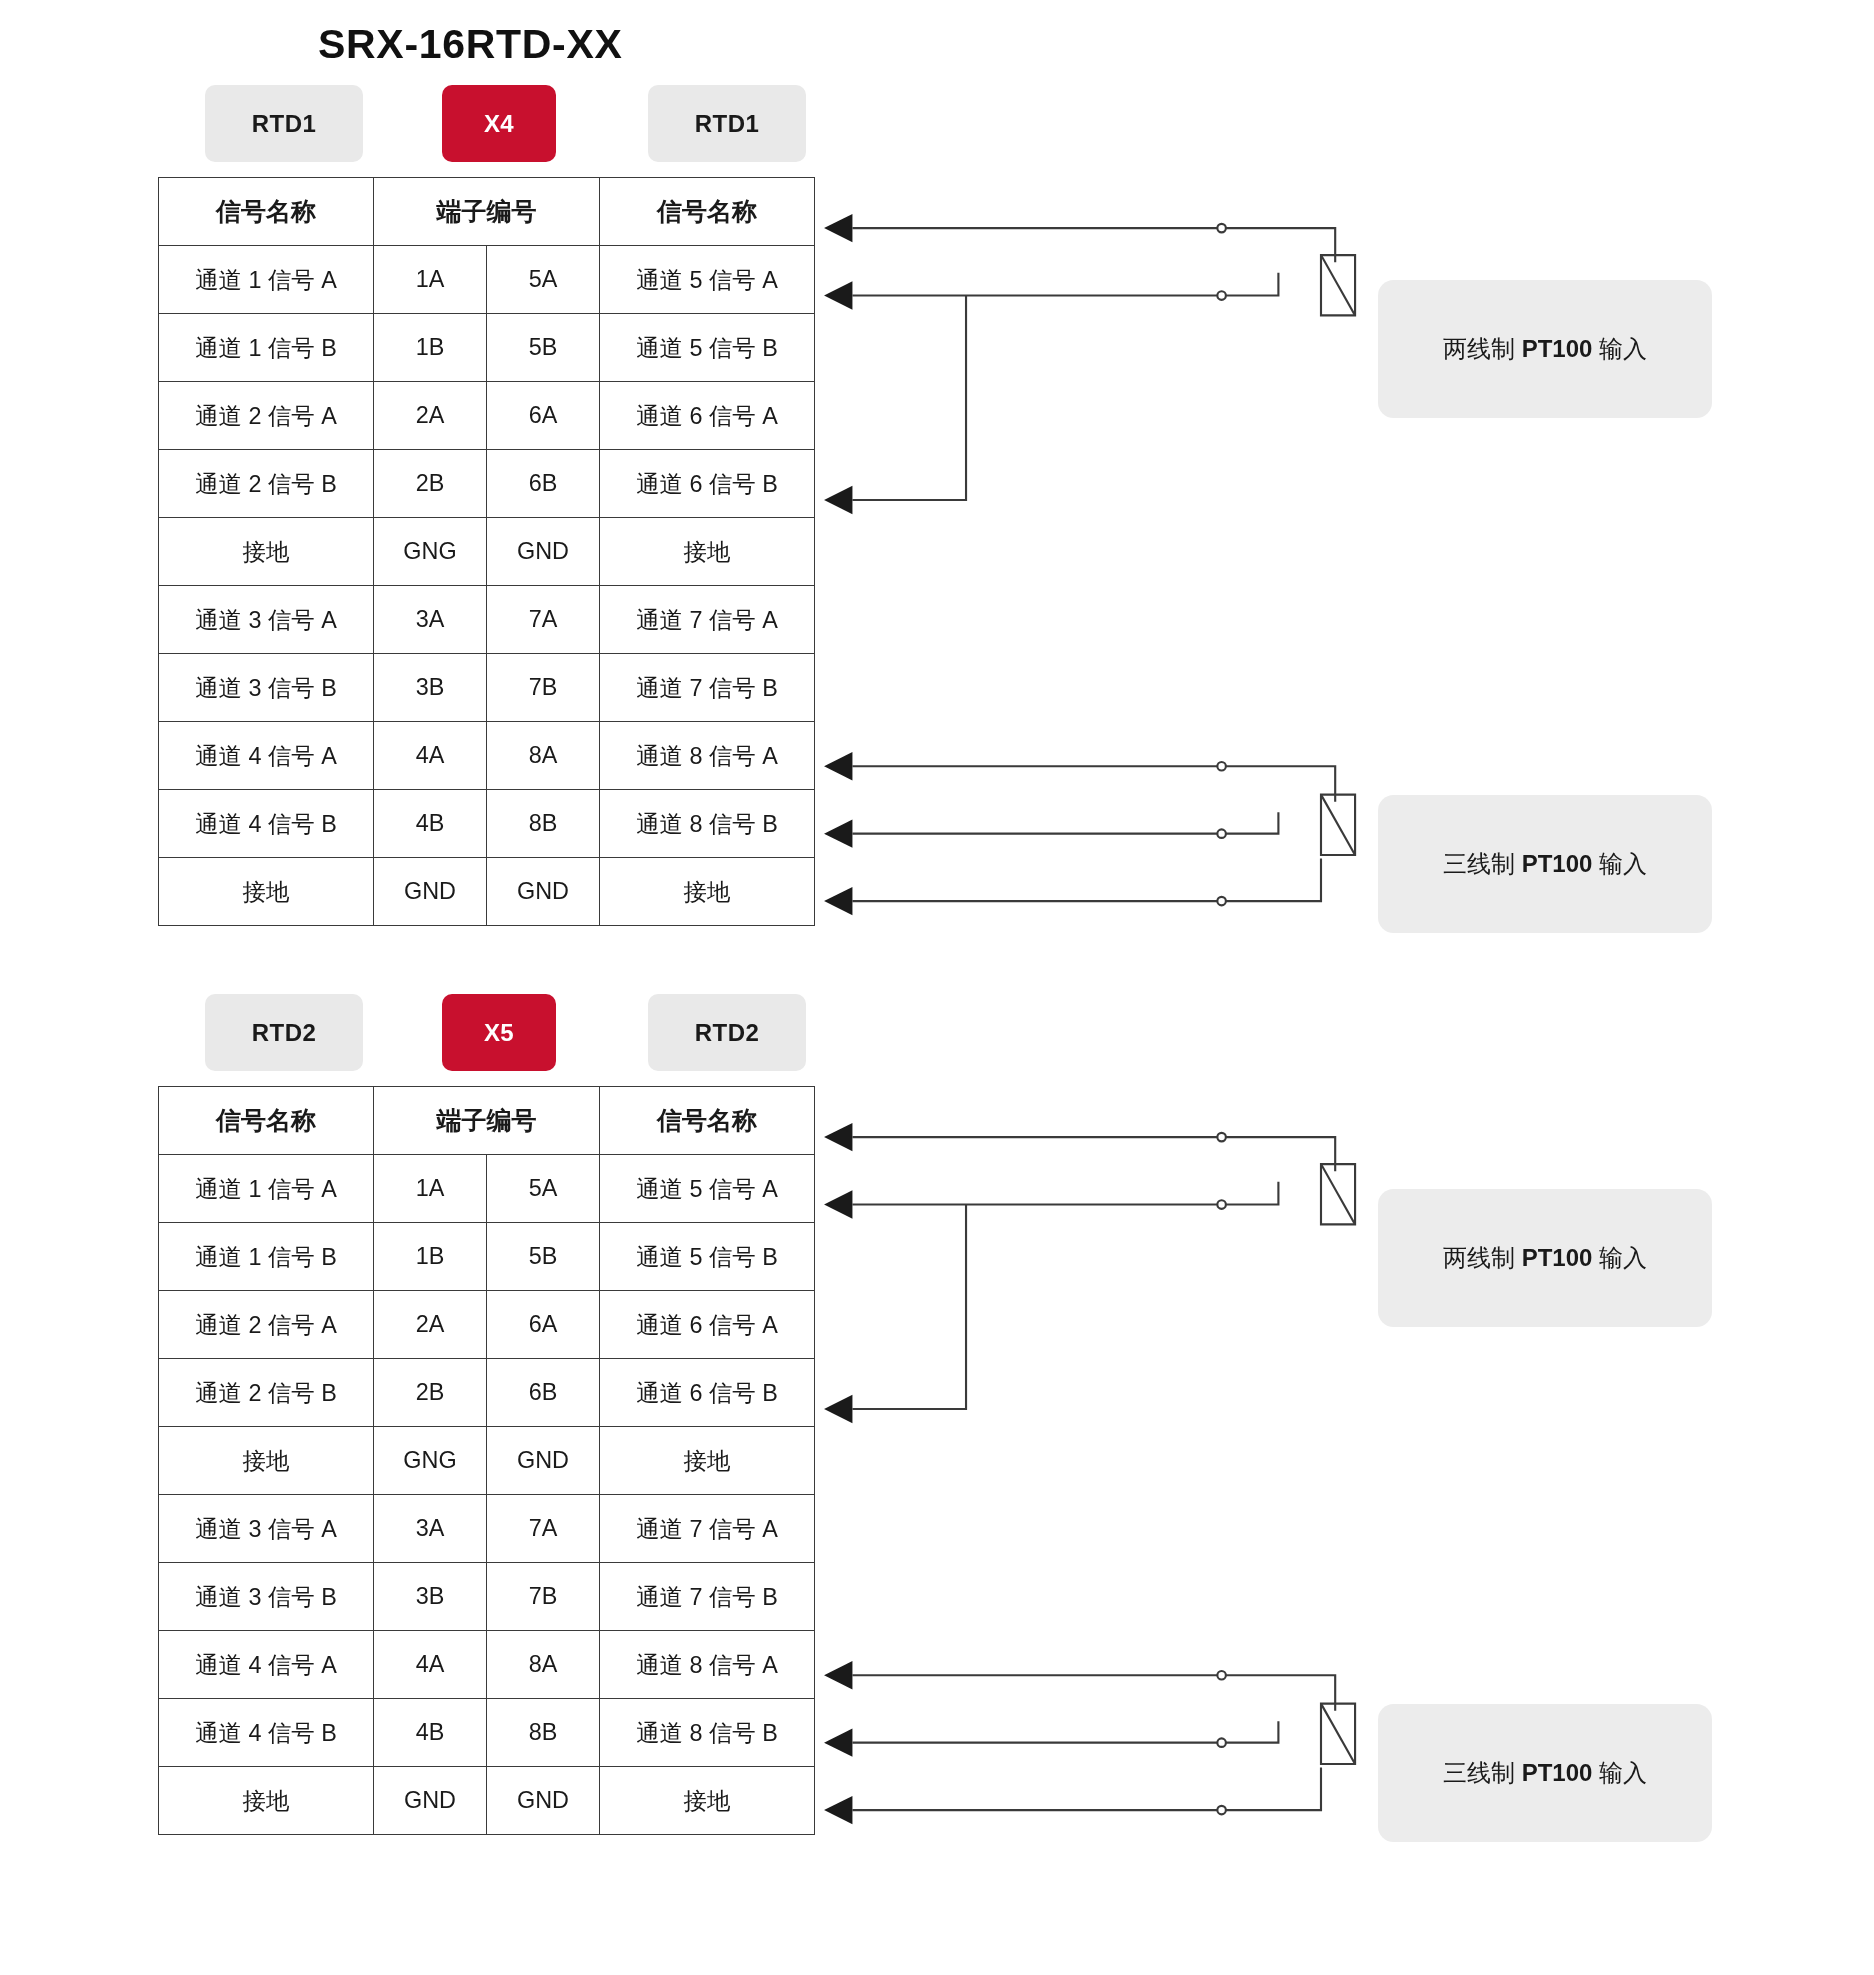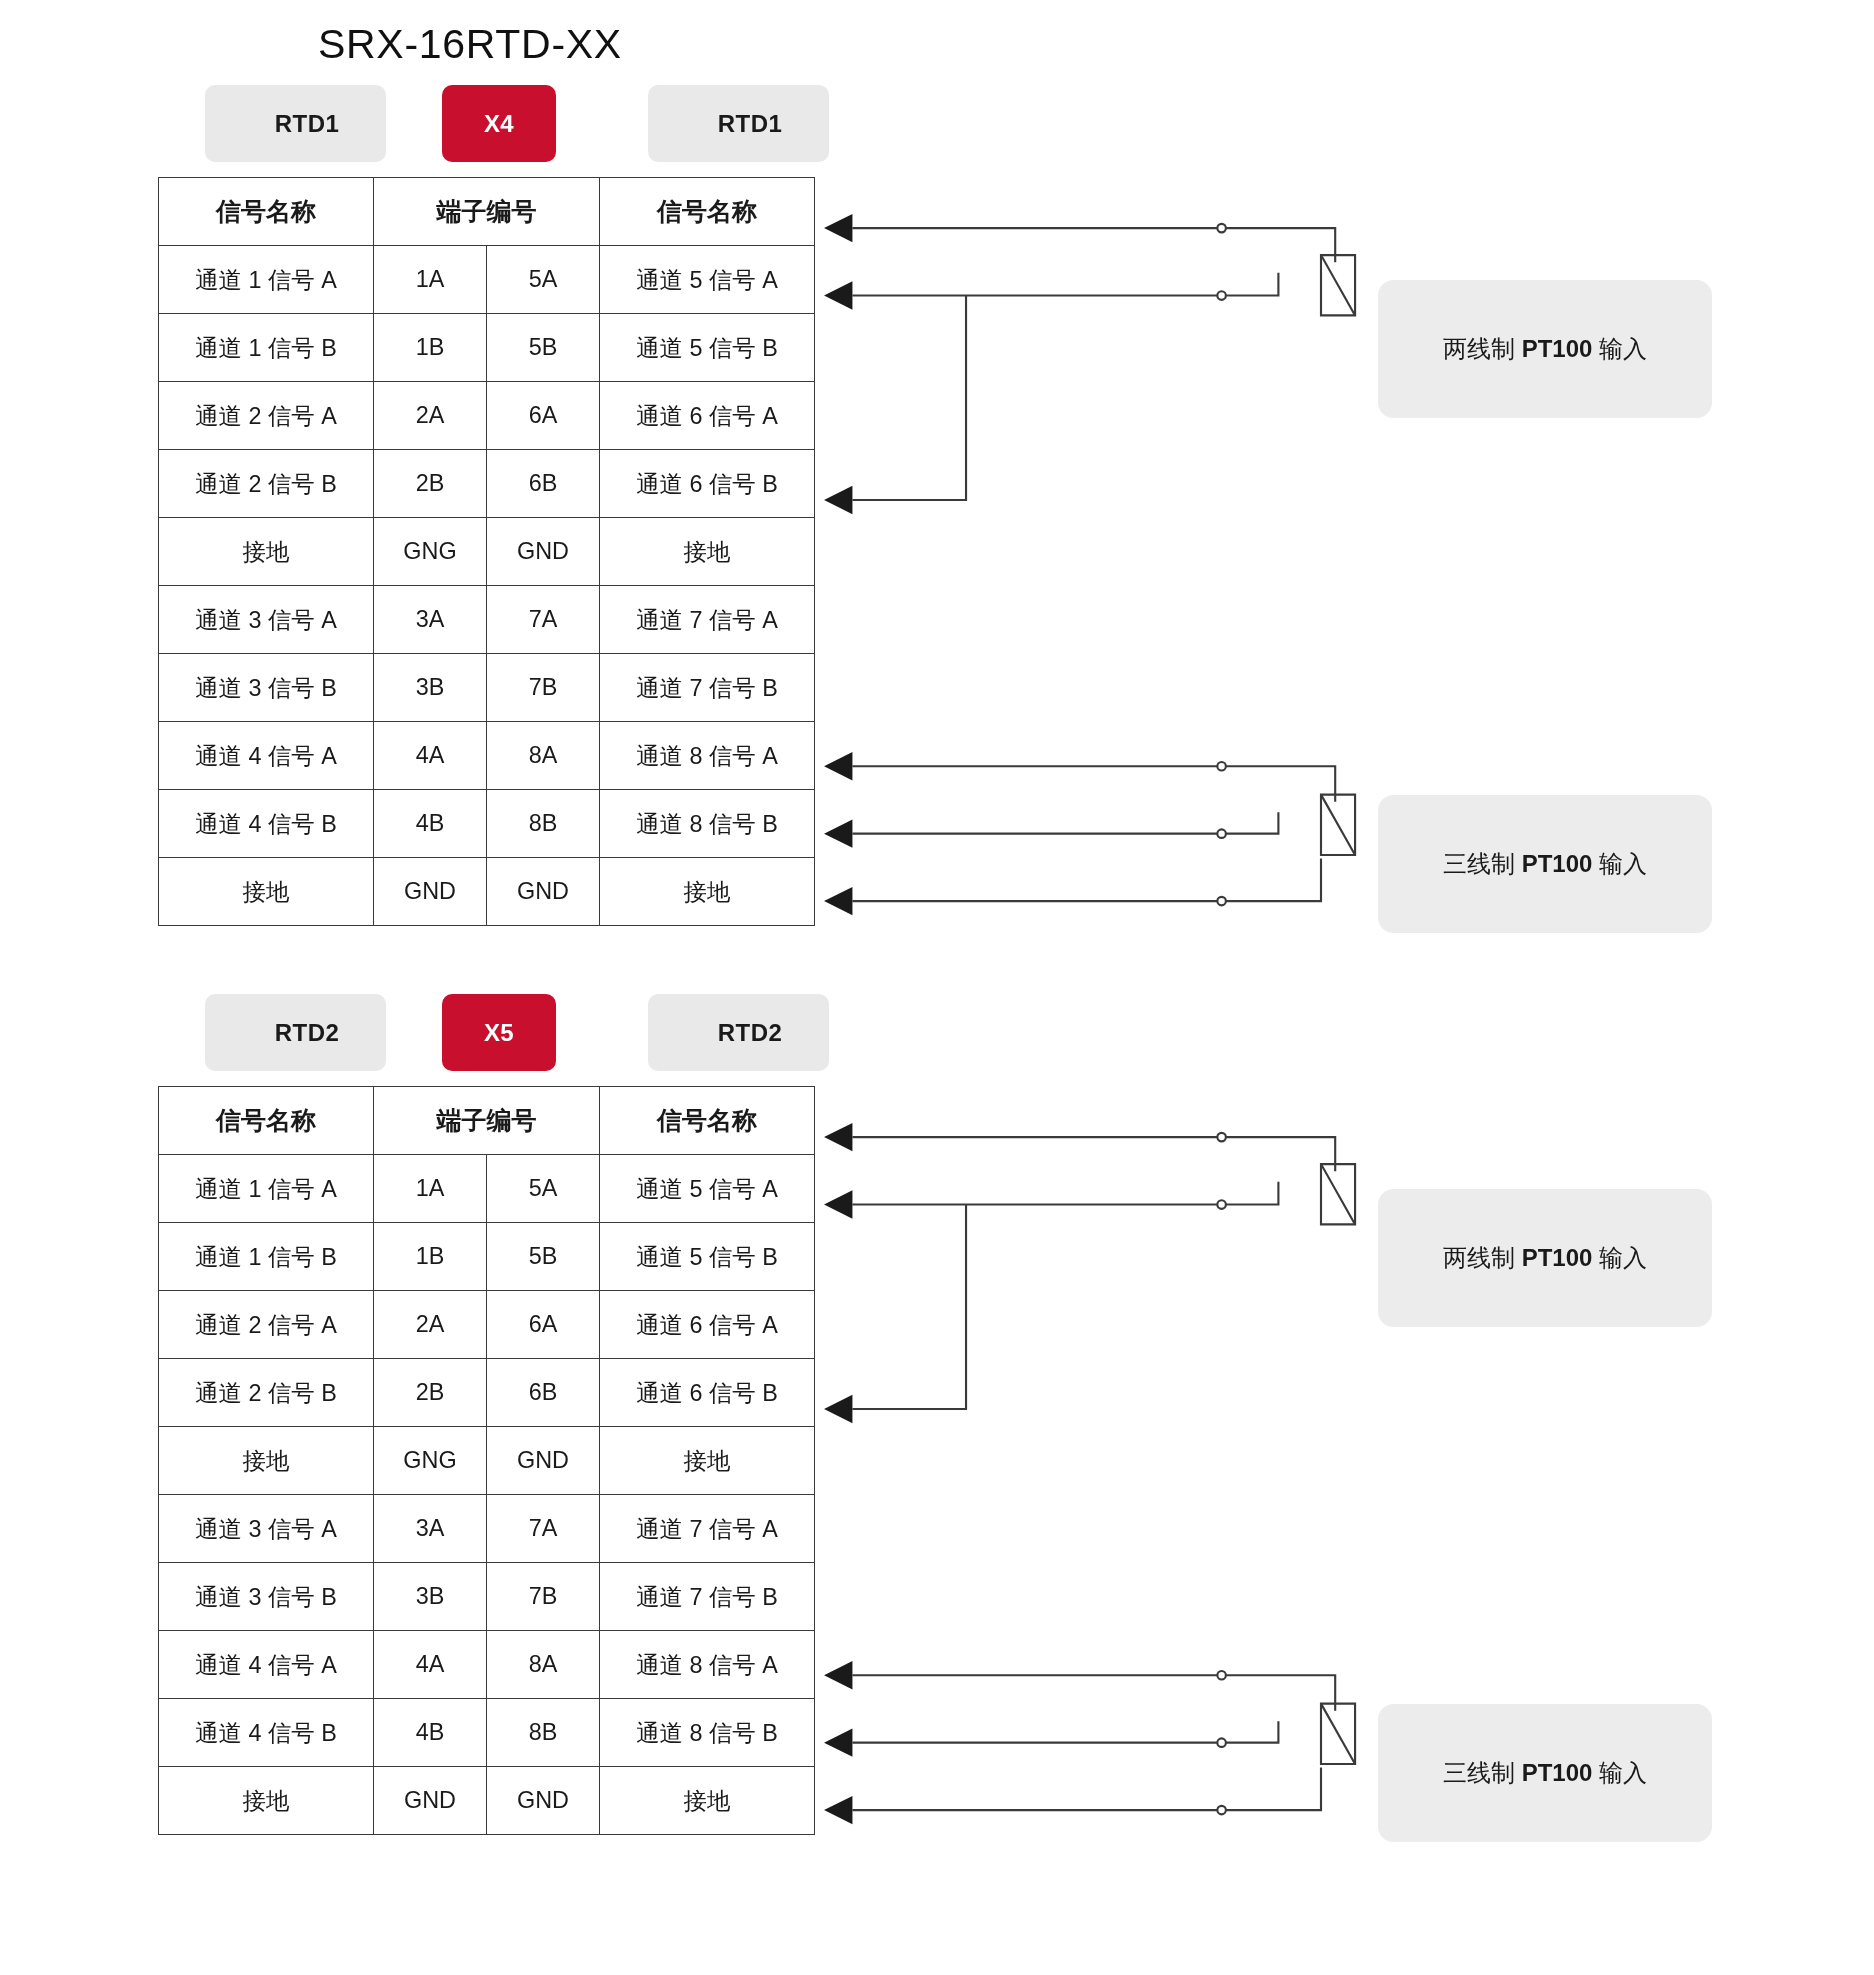--- a/index.html
+++ b/index.html
@@ -20,21 +20,21 @@
     width: 1875px;
     height: 1975px;
   }
 
   
   .title {
     position: absolute;
     left: 318px;
     top: 21px;
     font-size: 41px;
-    font-weight: normal;
+    font-weight: bold;
     letter-spacing: 0.7px;
     color: #111111;
   }
 
   
   .block {
     position: absolute;
     left: 0;
     width: 1875px;
   }
@@ -54,21 +54,20 @@
     display: flex;
     align-items: center;
     justify-content: center;
     font-size: 24px;
     font-weight: bold;
     letter-spacing: 0.4px;
   }
   .chip-grey {
     background: #e9e9e9;
     color: #1a1a1a;
-    padding-left: 23px;
   }
   .chip-red {
     background: #c8102e;
     color: #ffffff;
   }
   .chip-left  { left: 205px;  width: 158px; }
   .chip-mid   { left: 442px;  width: 114px; }
   .chip-right { left: 648px;  width: 158px; }
 
   

